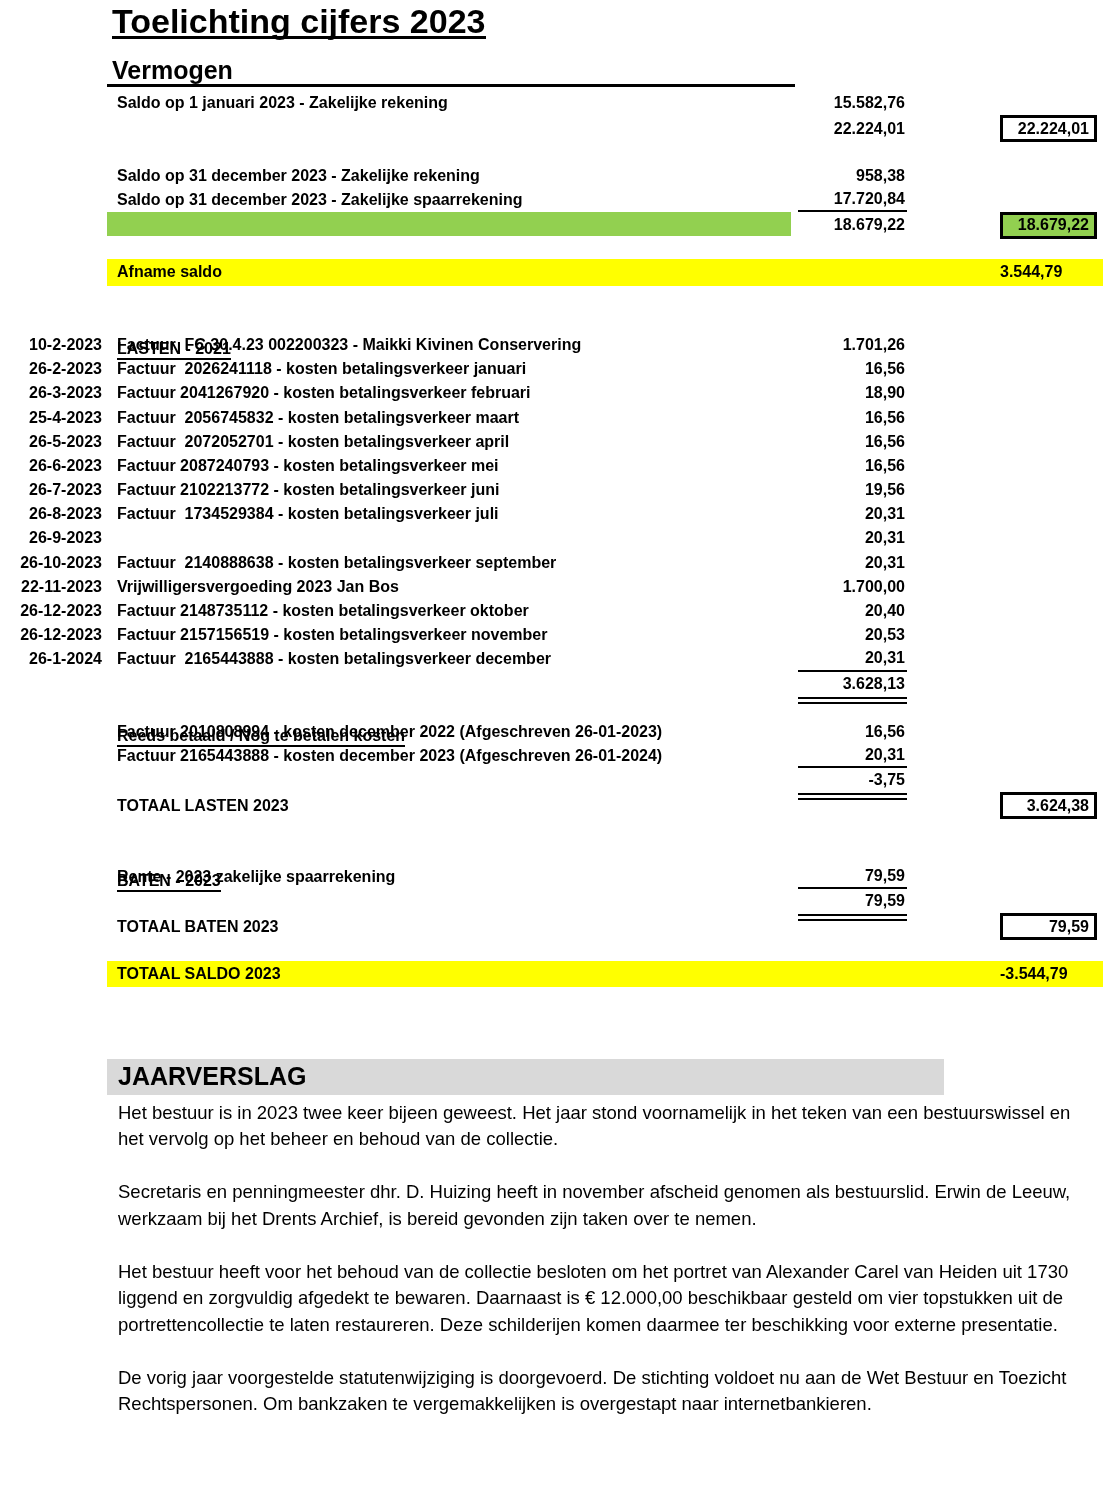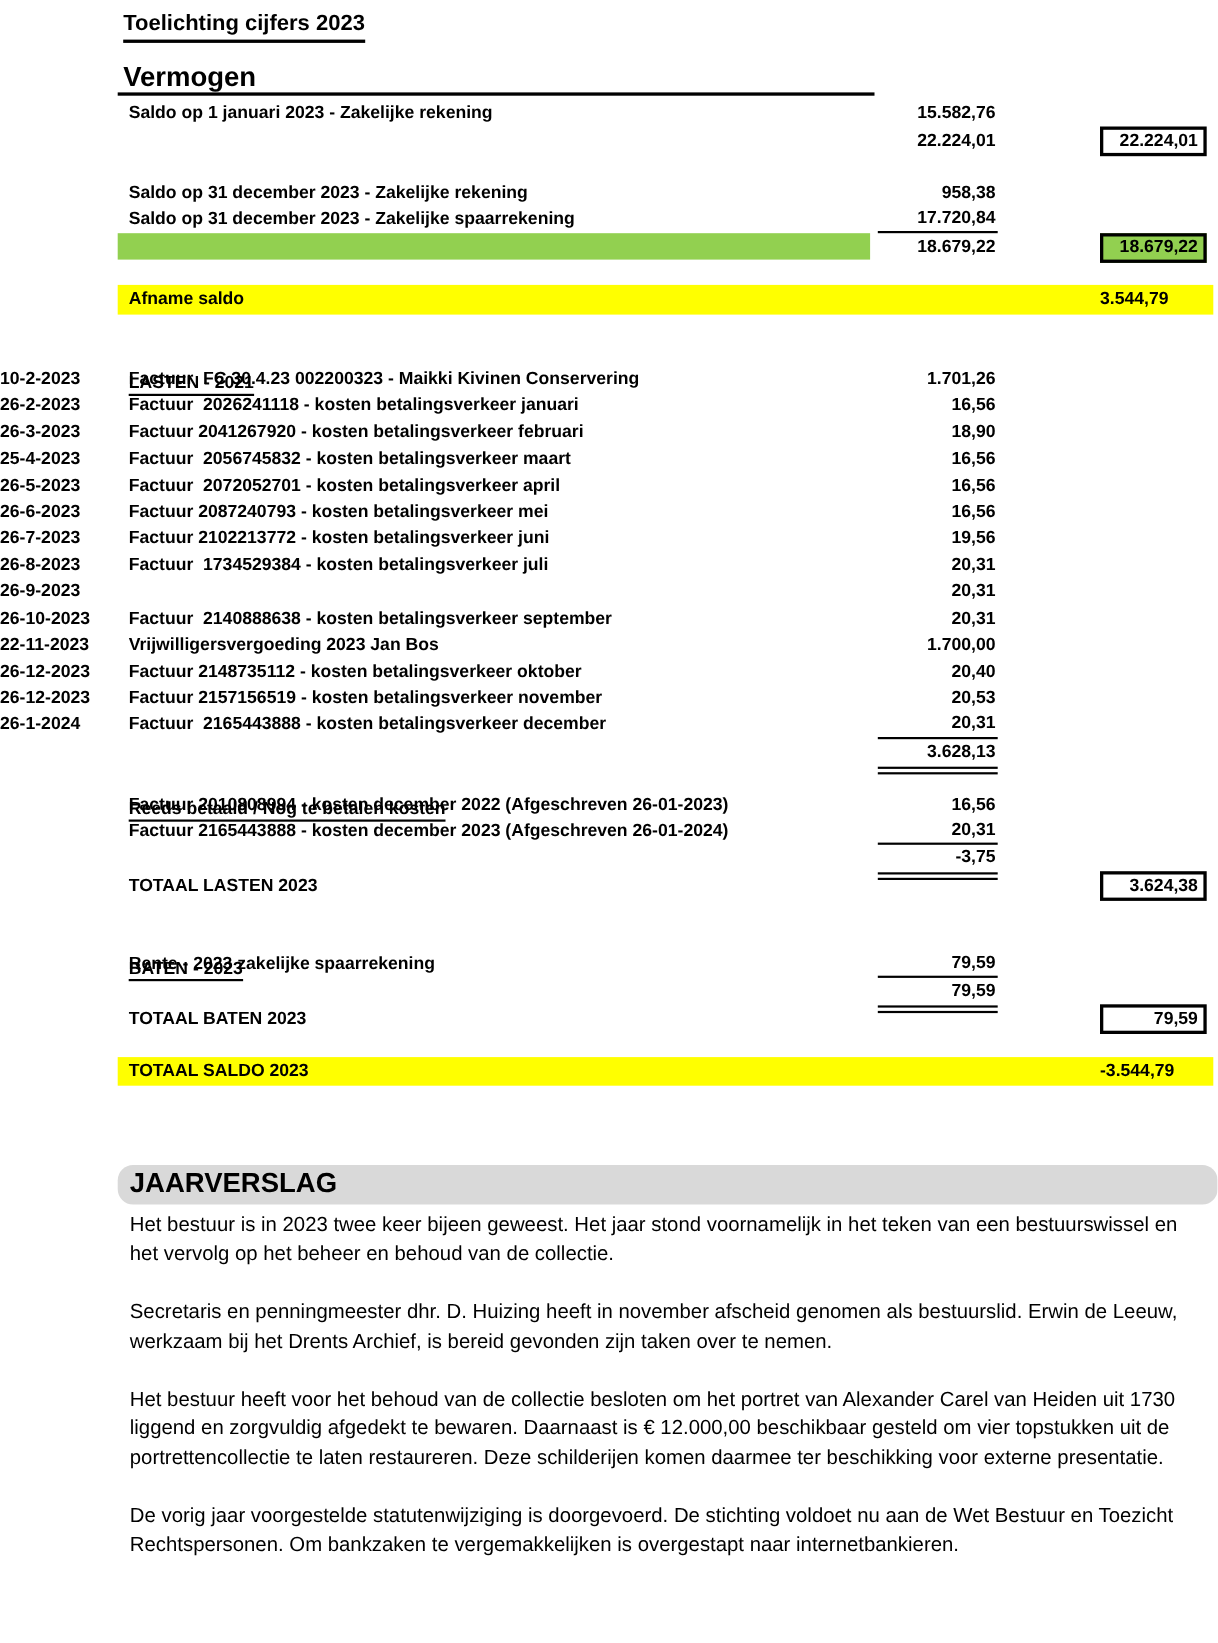--- a/index.html
+++ b/index.html
@@ -3,39 +3,39 @@
 <meta charset="utf-8">
 <style>
   html,body { margin:0; padding:0; background:#ffffff; }
   .page {
     position:relative; width:1107px; height:1494px; background:#ffffff;
     font-family:"Liberation Sans", sans-serif; color:#000; overflow:hidden;
   }
 
   
   .doc-title {
-    display:table; margin:7px 0 0 112px; font-size:20px; line-height:28px;
+    display:table; margin:7px 0 0 112px; font-size:34px; line-height:28px;
     font-weight:700; border-bottom:3px solid #000; padding-bottom:1px;
   }
   .vermogen-heading {
     margin:21px 0 0 112px; font-size:25px; line-height:20px; font-weight:700;
   }
   .thick-rule { margin:4px 0 0 107px; width:688px; height:3px; background:#000; }
 
   .fin-rows { margin-top:4px; }
   .row {
     position:relative; display:grid;
     grid-template-columns:102px 10px 686px 109px 93px 99px;
     height:24.2px; align-items:center;
     font-size:16px; font-weight:700; line-height:1;
   }
   .row > * { position:relative; z-index:1; }
   .sp { height:24.2px; }
 
-  .cell-date { grid-column:1; white-space:pre; }
+  .cell-date { grid-column:1; text-align:right; white-space:pre; }
   .cell-desc { grid-column:3; white-space:pre; padding-left:5px; }
   .cell-amt  {
     grid-column:4; align-self:stretch; display:flex; align-items:center;
     justify-content:flex-end; padding-right:2px;
   }
   .cell-amt.u { border-bottom:2px solid #000; }
   .cell-amt.dbl::after {
     content:""; position:absolute; left:0; right:0; bottom:-8px; height:3px;
     border-top:2px solid #000; border-bottom:2px solid #000; z-index:1;
   }
@@ -55,23 +55,23 @@
     content:""; position:absolute; left:107px; width:684px; top:0; bottom:0;
     background:#92d050; z-index:0;
   }
   .row.hl-yellow::before {
     content:""; position:absolute; left:107px; width:996px; top:-1px; bottom:-1px;
     background:#ffff00; z-index:0;
   }
 
   
   .jaar-bar {
-    box-sizing:border-box; margin:73px 0 0 107px; width:1000px; height:36px;
+    box-sizing:border-box; margin:73px 0 0 107px; width:837px; height:36px;
     background:#d9d9d9; display:flex; align-items:center; padding-left:11px;
-    font-size:25px; font-weight:700;border-radius:14px;
+    font-size:25px; font-weight:700;
   }
   .paras { margin:5px 0 0 118px; width:958px; font-size:18.5px; line-height:26.5px; }
   .paras p { margin:0 0 26.5px 0; }
 </style>
 </head>
 <body>
 
 <div class="page">
 
   <div class="doc-title">Toelichting cijfers 2023</div>

